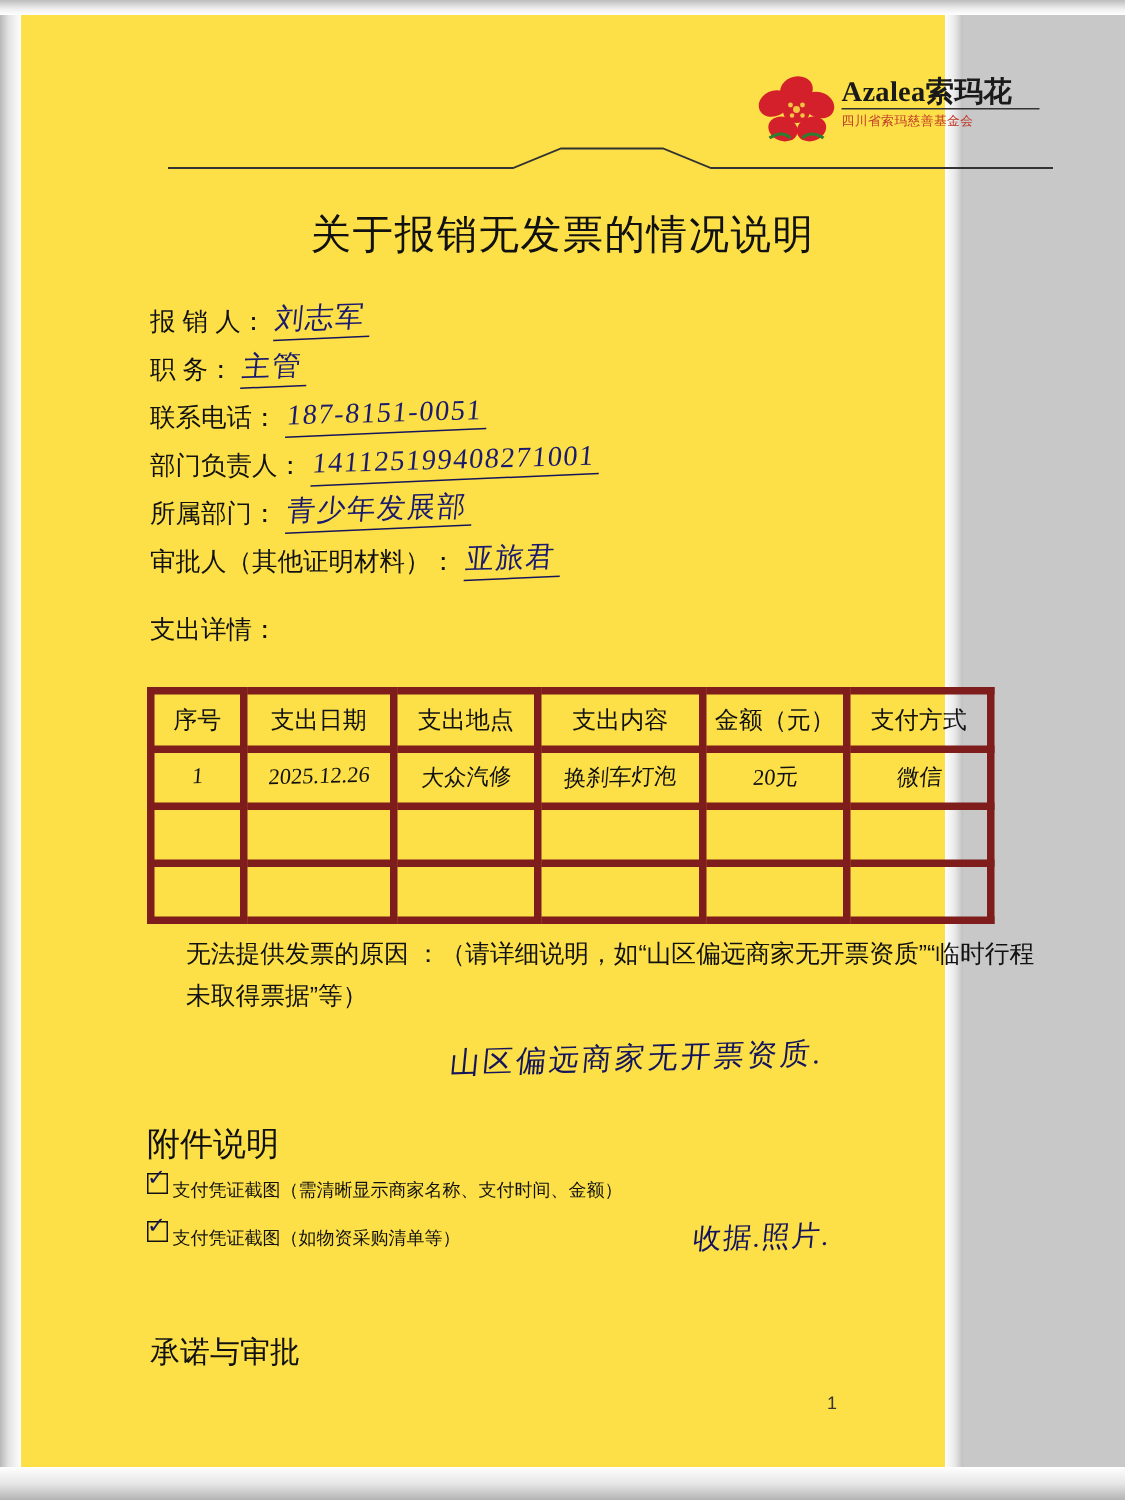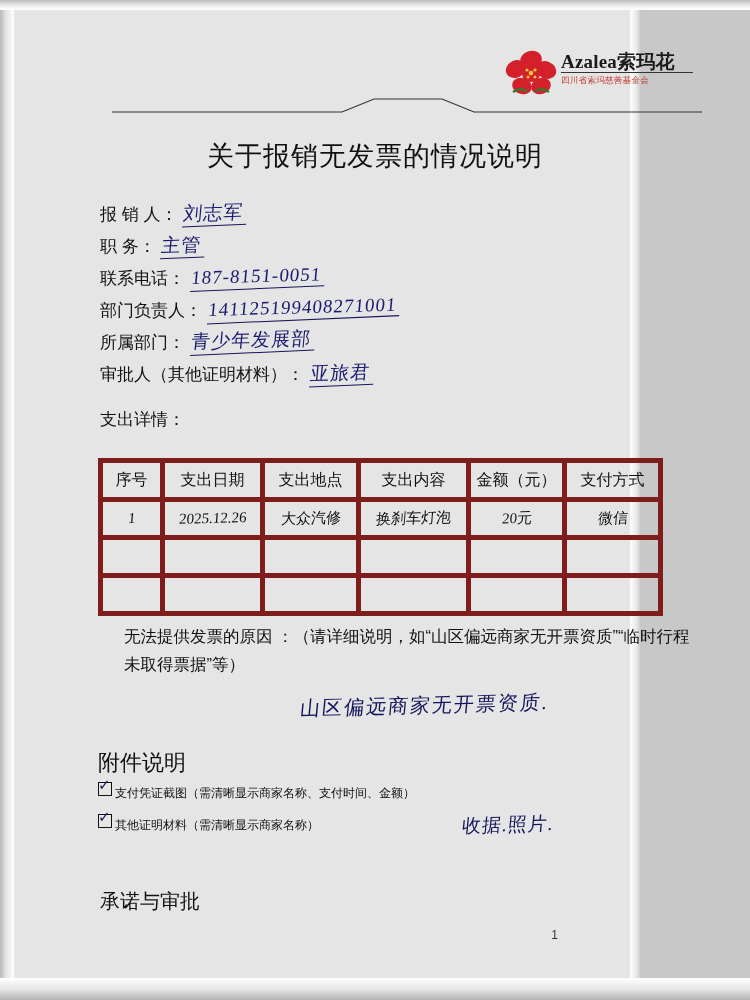--- a/index.html
+++ b/index.html
@@ -10,21 +10,21 @@
   body {
     width: 750px;
     height: 1000px;
     overflow: hidden;
     font-family: "Liberation Sans", sans-serif;
   }
   .page {
     position: relative;
     width: 642px;
     height: 1000px;
-    background: #e5e5e5;
+    background: #fde047;
     box-sizing: border-box;
   }
   
   .scan-edge-left {
     position: absolute;
     left: 0; top: 0;
     width: 14px; height: 1000px;
     background: linear-gradient(to right, #b8b8b8 0%, #e2e2e2 40%, #ffffff 100%);
   }
   .scan-edge-right {
@@ -422,20 +422,20 @@
   <div class="reason">无法提供发票的原因 ：（请详细说明，如“山区偏远商家无开票资质”“临时行程未取得票据”等）</div>
   <div class="reason-hand">山区偏远商家无开票资质.</div>
 
   <div class="attach-title">附件说明</div>
 
   <div class="attach-row r1">
     <span class="cbox"></span><span>支付凭证截图（需清晰显示商家名称、支付时间、金额）</span>
   </div>
 
   <div class="attach-row r2">
-    <span class="cbox"></span><span>其他证明材料（需清晰显示商家名称）</span>
+    <span class="cbox"></span><span>支付凭证截图（如物资采购清单等）</span>
   </div>
   <div class="attach-hand">收据.照片.</div>
 
   <div class="commit">承诺与审批</div>
   <div class="page-num">1</div>
 
 </div>
 
 </body></html>

